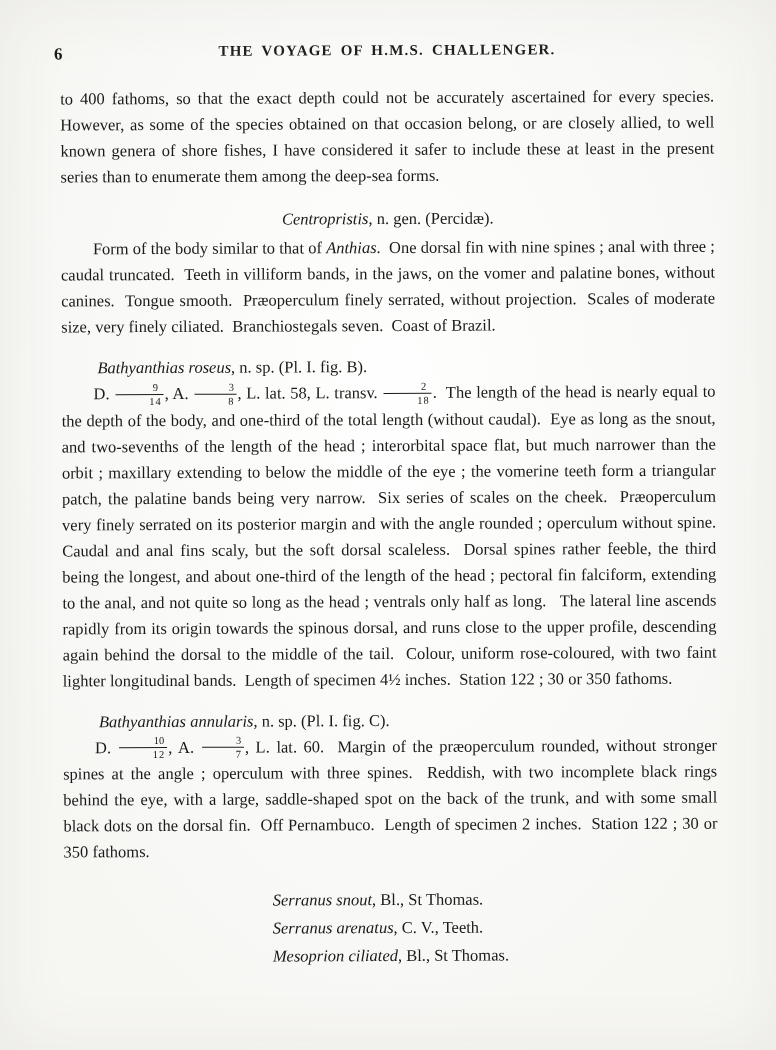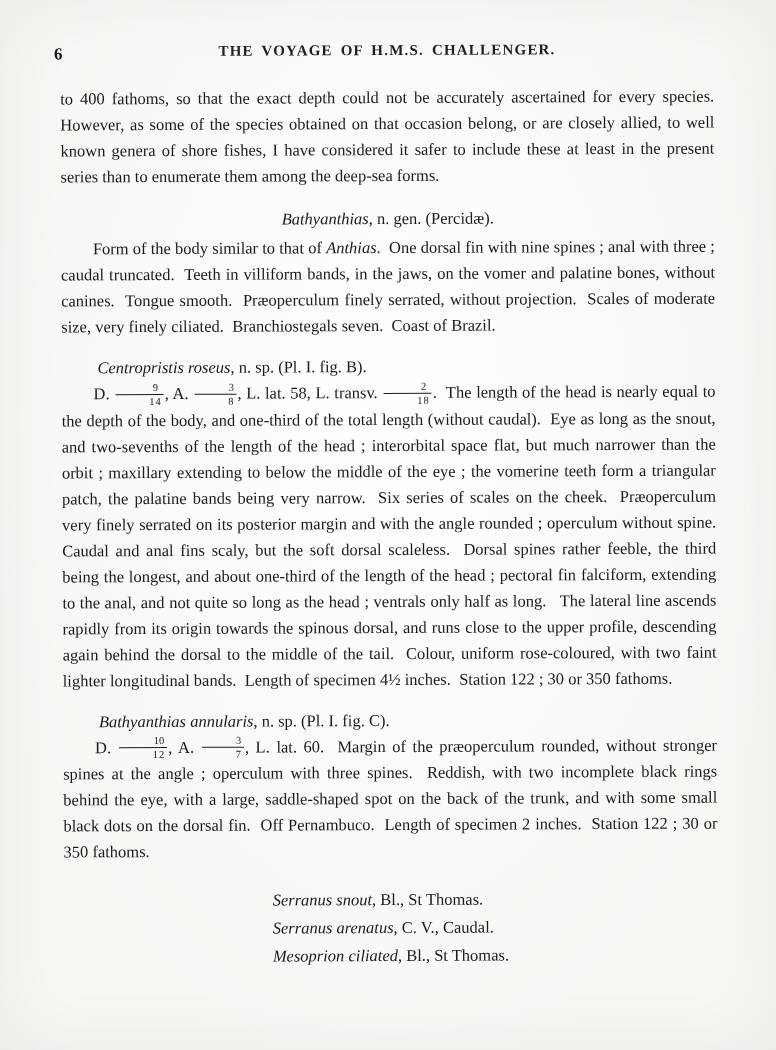--- a/index.html
+++ b/index.html
@@ -119,32 +119,32 @@
 <div class="page">
   <div class="content">
 
     <header class="running-header">
       <span class="folio">6</span>
       <span class="running-title">THE VOYAGE OF H.M.S. CHALLENGER.</span>
     </header>
 
     <p class="para">to 400 fathoms, so that the exact depth could not be accurately ascertained for every species.  However, as some of the species obtained on that occasion belong, or are closely allied, to well known genera of shore fishes, I have considered it safer to include these at least in the present series than to enumerate them among the deep-sea forms.</p>
 
-    <h2 class="genus-heading"><i>Bathyanthias</i><span>, n. gen. (Percidæ).</span></h2>
+    <h2 class="genus-heading"><i>Centropristis</i><span>, n. gen. (Percidæ).</span></h2>
 
     <p class="para indent"><span>Form of the body similar to that of </span><i>Anthias</i><span>.  One dorsal fin with nine spines&nbsp;; anal with three&nbsp;; caudal truncated.  Teeth in villiform bands, in the jaws, on the vomer and palatine bones, without canines.  Tongue smooth.  Præoperculum finely serrated, without projection.  Scales of moderate size, very finely ciliated.  Branchiostegals seven.  Coast of Brazil.</span></p>
 
-    <h3 class="species-heading"><i>Centropristis roseus</i><span>, n. sp. (Pl. I. fig. B).</span></h3>
+    <h3 class="species-heading"><i>Bathyanthias roseus</i><span>, n. sp. (Pl. I. fig. B).</span></h3>
 
     <p class="para indent"><span>D. </span><span class="frac"><span class="num">9</span><span class="den">14</span></span><span>, A. </span><span class="frac"><span class="num">3</span><span class="den">8</span></span><span>, L. lat. 58, L. transv. </span><span class="frac"><span class="num">2</span><span class="den">18</span></span><span>.  The length of the head is nearly equal to the depth of the body, and one-third of the total length (without caudal).  Eye as long as the snout, and two-sevenths of the length of the head&nbsp;; interorbital space flat, but much narrower than the orbit&nbsp;; maxillary extending to below the middle of the eye&nbsp;; the vomerine teeth form a triangular patch, the palatine bands being very narrow.  Six series of scales on the cheek.  Præoperculum very finely serrated on its posterior margin and with the angle rounded&nbsp;; operculum without spine.   Caudal and anal fins scaly, but the soft dorsal scaleless.  Dorsal spines rather feeble, the third being the longest, and about one-third of the length of the head&nbsp;; pectoral fin falciform, extending to the anal, and not quite so long as the head&nbsp;; ventrals only half as long.   The lateral line ascends rapidly from its origin towards the spinous dorsal, and runs close to the upper profile, descending again behind the dorsal to the middle of the tail.  Colour, uniform rose-coloured, with two faint lighter longitudinal bands.  Length of specimen 4½ inches.  Station 122&nbsp;; 30 or 350 fathoms.</span></p>
 
     <h3 class="species-heading"><i>Bathyanthias annularis</i><span>, n. sp. (Pl. I. fig. C).</span></h3>
 
     <p class="para indent"><span>D. </span><span class="frac"><span class="num">10</span><span class="den">12</span></span><span>, A. </span><span class="frac"><span class="num">3</span><span class="den">7</span></span><span>, L. lat. 60.  Margin of the præoperculum rounded, without stronger spines at the angle&nbsp;; operculum with three spines.  Reddish, with two incomplete black rings behind the eye, with a large, saddle-shaped spot on the back of the trunk, and with some small black dots on the dorsal fin.  Off Pernambuco.  Length of specimen 2 inches.  Station 122&nbsp;; 30 or 350 fathoms.</span></p>
 
     <div class="species-list">
       <div class="line"><i>Serranus snout</i><span>, Bl., St Thomas.</span></div>
-      <div class="line"><i>Serranus arenatus</i><span>, C. V., Caudal.</span></div>
+      <div class="line"><i>Serranus arenatus</i><span>, C. V., Teeth.</span></div>
       <div class="line"><i>Mesoprion ciliated</i><span>, Bl., St Thomas.</span></div>
     </div>
 
   </div>
 </div>
 
 </body></html>

